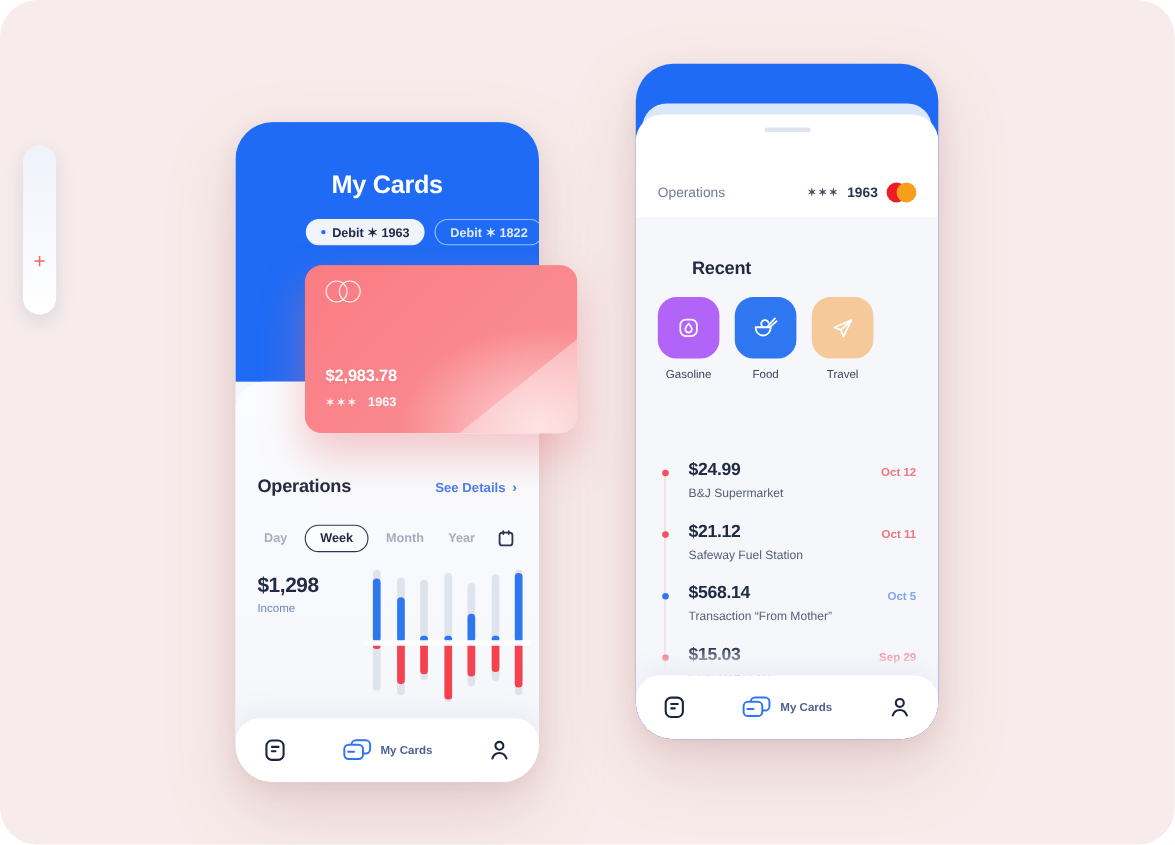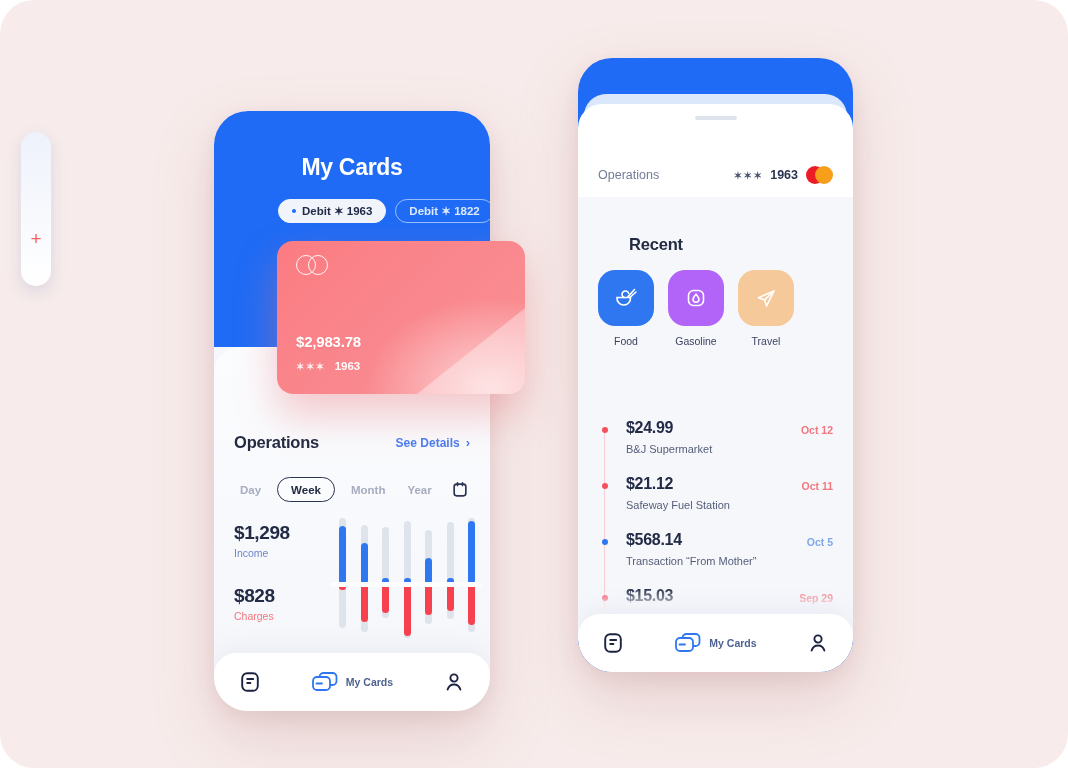--- a/index.html
+++ b/index.html
@@ -318,24 +318,20 @@
             <path d="M5 8a3 3 0 0 1 3-3h8a3 3 0 0 1 3 3v8a3 3 0 0 1-3 3H8a3 3 0 0 1-3-3z"></path>
             <path d="M9 3.5v3M15 3.5v3"></path>
           </svg>
         </div>
       </div>
 
       <div id="stats">
         <div class="stat-block">
           <div class="stat-value">$1,298</div>
           <div class="stat-label income">Income</div>
-        </div>
-        <div class="stat-block second">
-          <div class="stat-value">$828</div>
-          <div class="stat-label charges">Charges</div>
         </div>
       </div>
 
       <div id="chart">
           <div class="bar-col" style="left: 3px;">
             <div class="bar-track" style="height: 66px; top: 6px;"></div>
             <div class="bar-track" style="height: 43.68px; top: 72px;"></div>
             <div class="bar-pos" style="height: 58.08px; top: 13.92px;"></div>
             <div class="bar-neg" style="height: 6px; top: 72px;"></div>
           </div>
@@ -439,39 +435,39 @@
           </div>
         </div>
       </div>
 
       <div id="right-body">
 
         <div id="recent-title">Recent</div>
 
         <div id="cat-row">
           <div class="cat">
+            <div class="cat-tile" style="background:#b164f7">
+              <svg width="28" height="28" viewBox="0 0 28 28" fill="none" stroke="#ffffff" stroke-width="1.6" stroke-linecap="round">
+                <rect x="6.5" y="6.5" width="15" height="15" rx="5"></rect>
+                <path d="M14 10.3c1.9 2.1 3 3.5 3 5a3 3 0 1 1-6 0c0-1.5 1.1-2.9 3-5z"></path>
+              </svg>
+            </div>
+            <div class="cat-label">Gasoline</div>
+          </div>
+          <div class="cat">
             <div class="cat-tile" style="background:#2f77f0">
               <svg width="28" height="28" viewBox="0 0 28 28" fill="none" stroke="#ffffff" stroke-width="1.6" stroke-linecap="round">
                 <path d="M5 13.5h13.5a6.8 6.8 0 0 1-6.7 7.5h-.1A6.8 6.8 0 0 1 5 13.5z"></path>
                 <path d="M12 13.5a3.4 3.4 0 1 1 4.6-4.2"></path>
                 <path d="M22.5 5.5 16 12.6M24 8 17.8 13.5"></path>
               </svg>
             </div>
             <div class="cat-label">Food</div>
           </div>
           <div class="cat">
-            <div class="cat-tile" style="background:#b164f7">
-              <svg width="28" height="28" viewBox="0 0 28 28" fill="none" stroke="#ffffff" stroke-width="1.6" stroke-linecap="round">
-                <rect x="6.5" y="6.5" width="15" height="15" rx="5"></rect>
-                <path d="M14 10.3c1.9 2.1 3 3.5 3 5a3 3 0 1 1-6 0c0-1.5 1.1-2.9 3-5z"></path>
-              </svg>
-            </div>
-            <div class="cat-label">Gasoline</div>
-          </div>
-          <div class="cat">
             <div class="cat-tile" style="background:#f6c99a">
               <svg width="28" height="28" viewBox="0 0 28 28" fill="none" stroke="#ffffff" stroke-width="1.6" stroke-linejoin="round">
                 <path d="M22 7 6.5 13.7l6 2.2 2.2 6z"></path>
                 <path d="M22 7l-9.5 8.9"></path>
               </svg>
             </div>
             <div class="cat-label">Travel</div>
           </div>
         </div>
 

